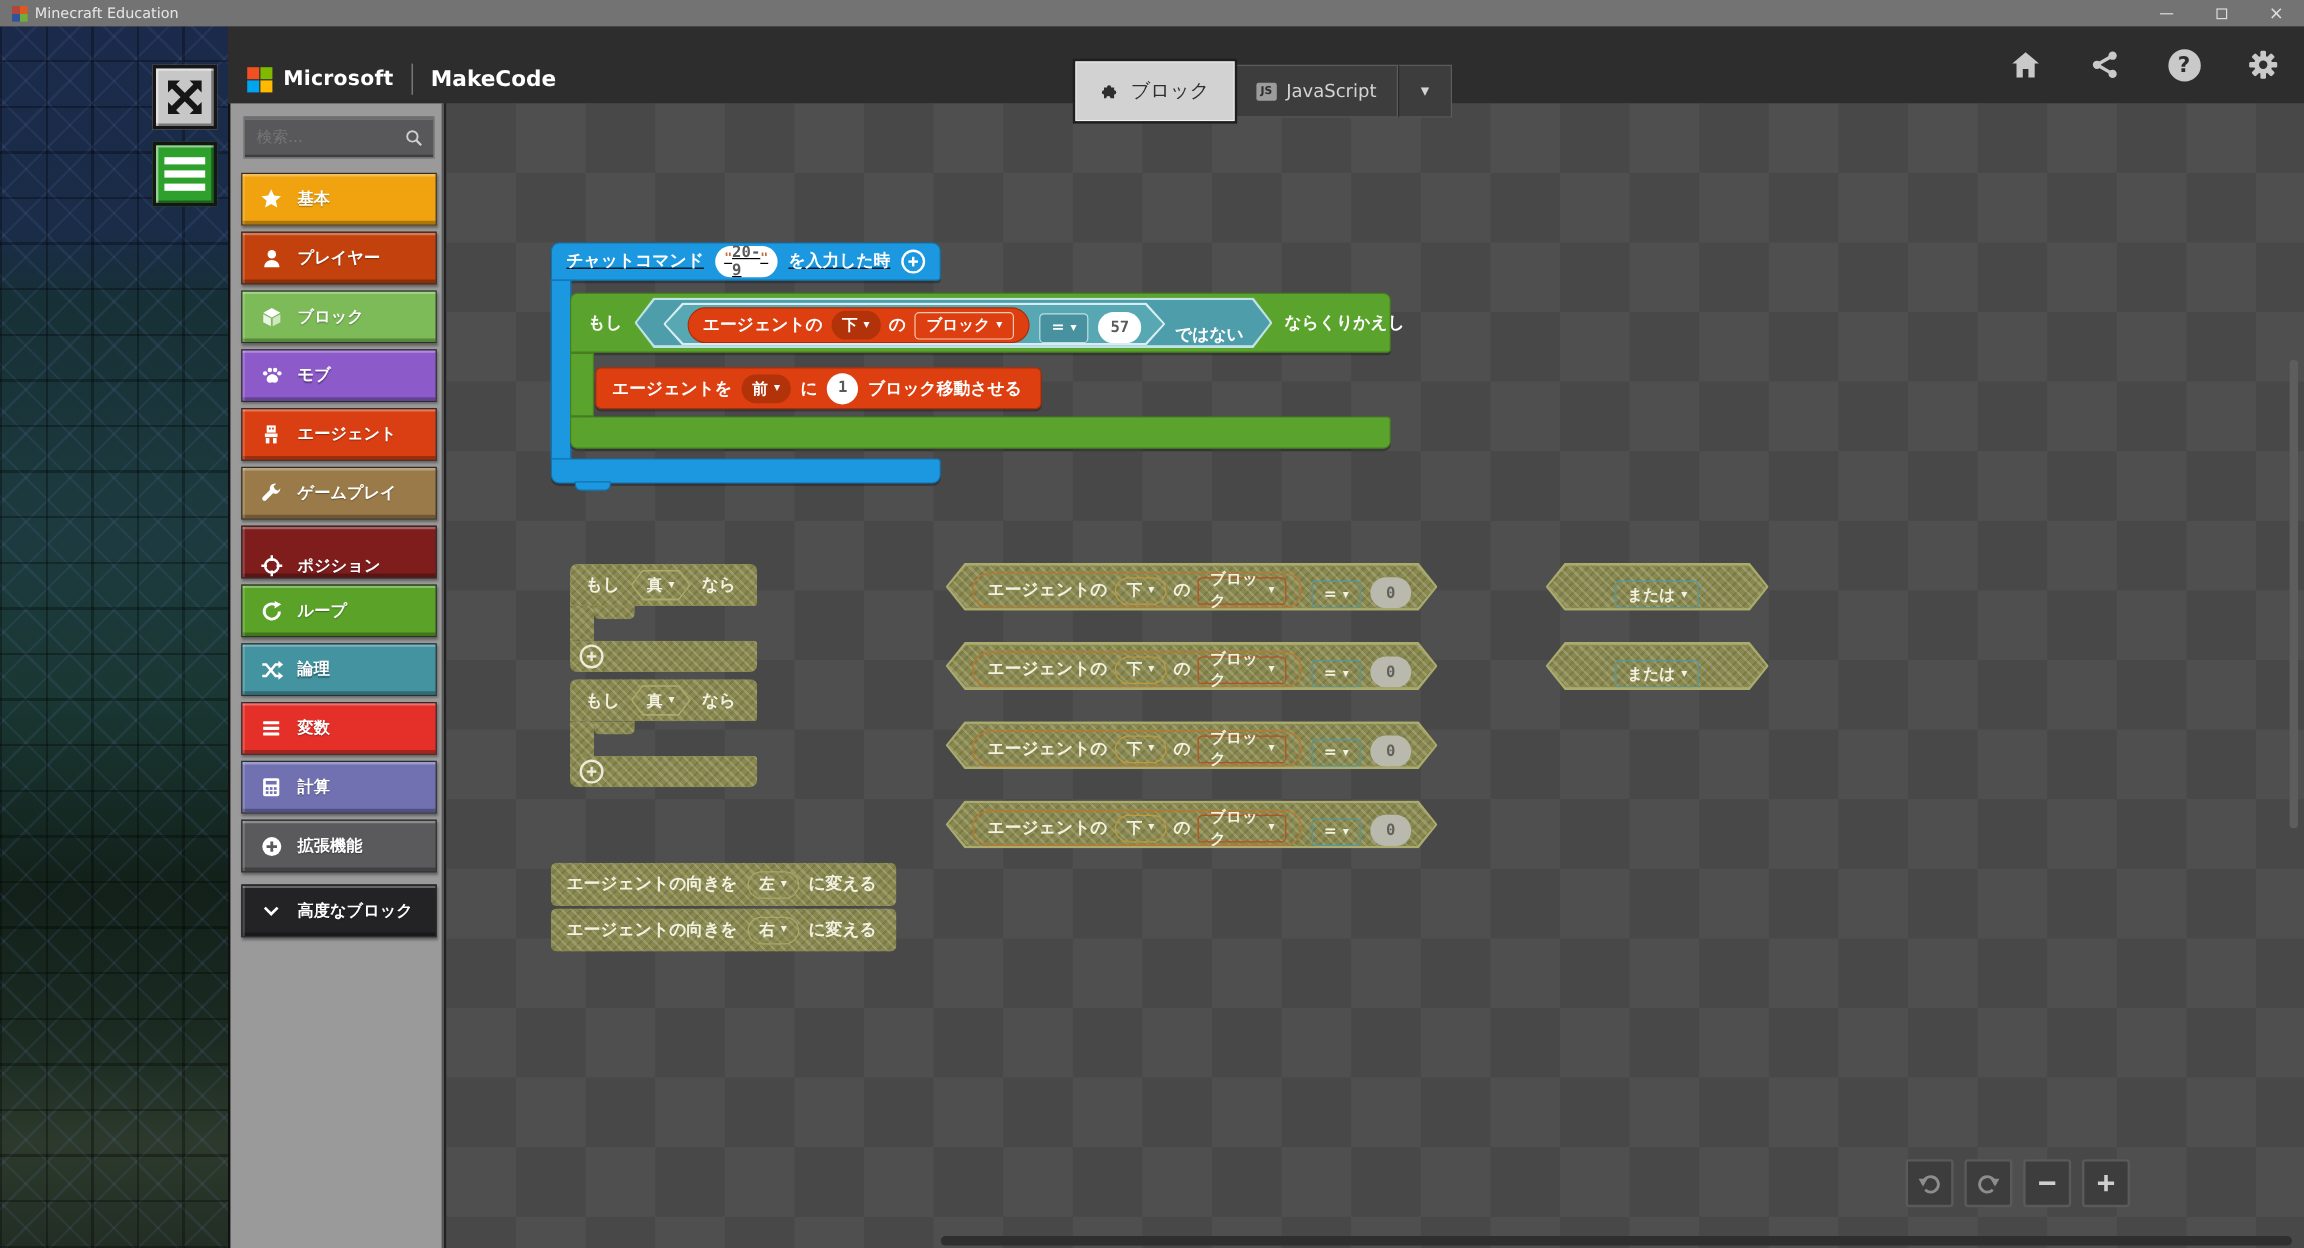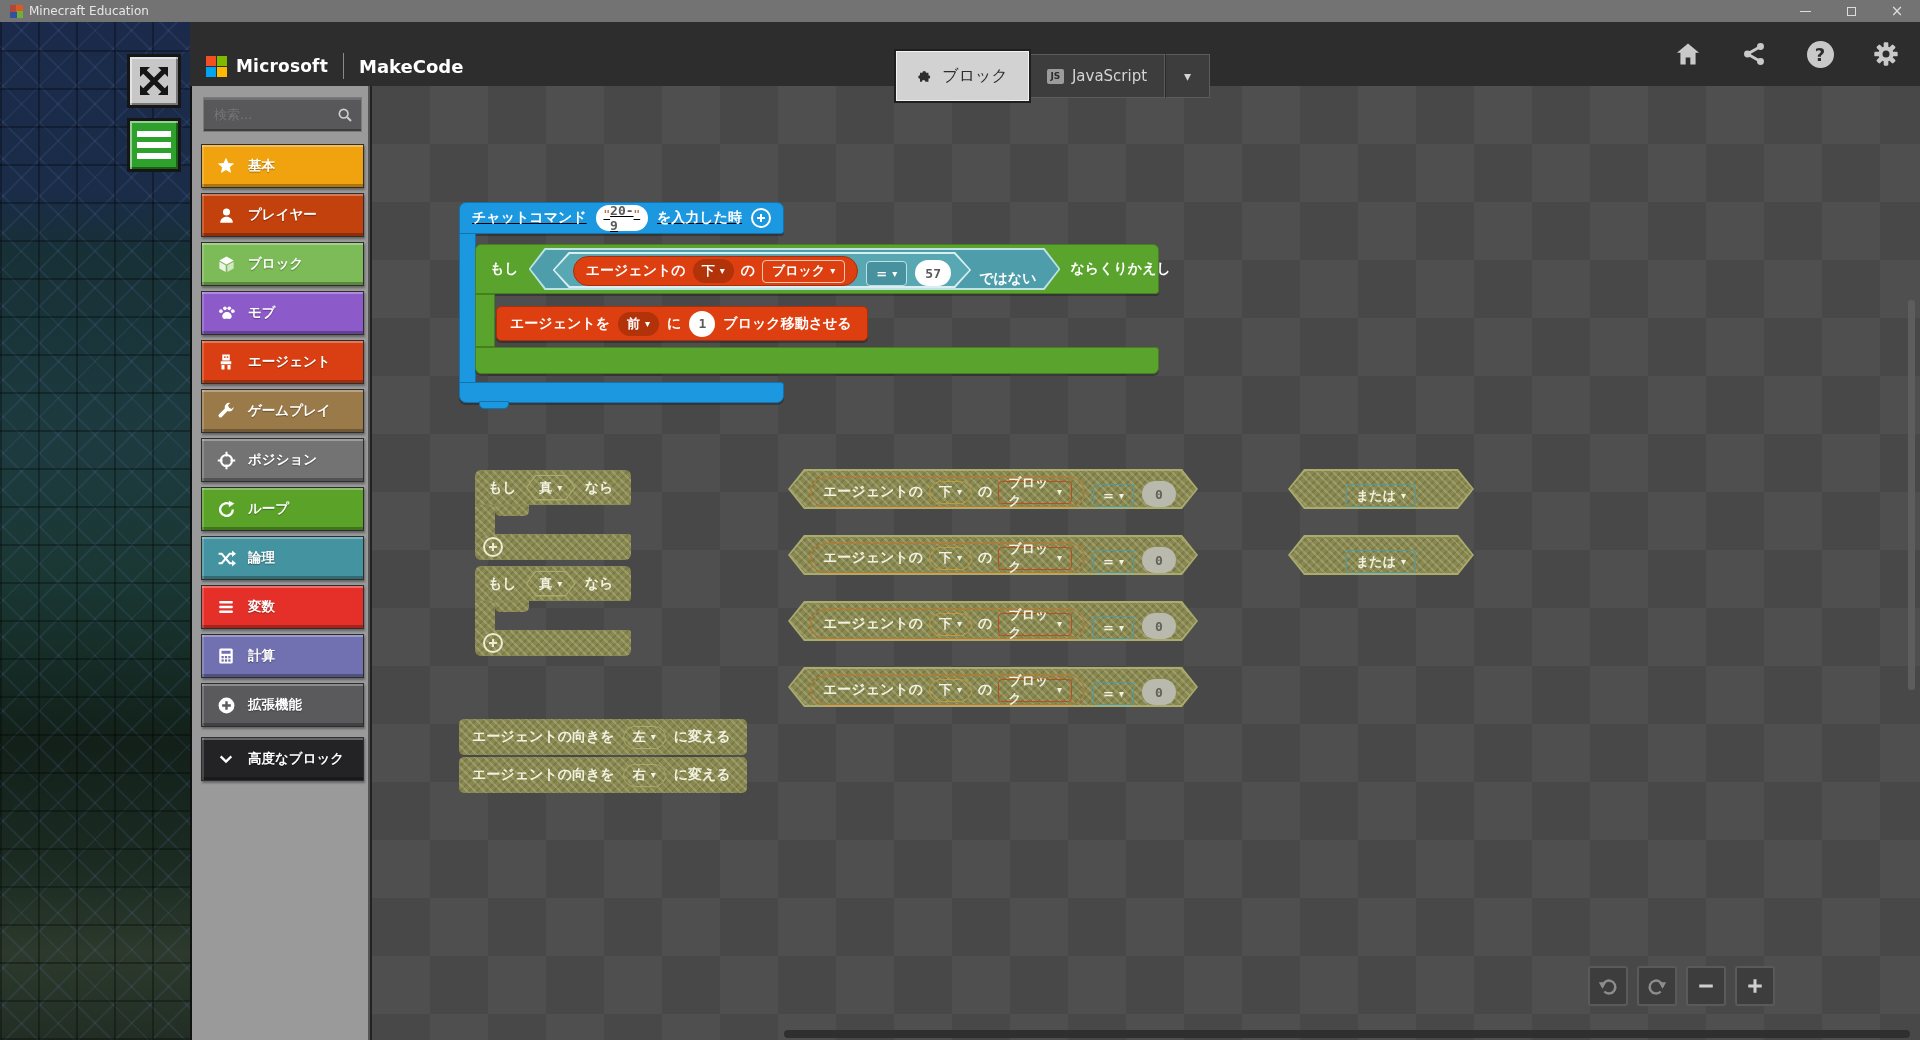--- a/index.html
+++ b/index.html
@@ -314,21 +314,21 @@
       <span>エージェント</span>
     </div>
     <div class="cat-btn" style="top: 303px; background-color: rgb(155, 122, 73);">
       <span class="cat-icon">
           <svg width="19" height="19" viewBox="0 0 24 24">
             <path fill="#fff" d="M21 6.5a5.5 5.5 0 0 1-7.7 5L6 18.8 A2.4 2.4 0 0 1 2.6 15.4L9.9 8.1A5.5 5.5 0 0 1 16.6 1.3L13.8 4.1 15.3 7.3 18.5 8.8 21.3 6z"></path>
           </svg>
         </span>
       <span>ゲームプレイ</span>
     </div>
-    <div class="cat-btn" style="top: 352px; background-color: #737373;">
+    <div class="cat-btn" style="top: 352px; background-color: #7f1d1d; align-items: flex-end;">
       <span class="cat-icon">
           <svg width="19" height="19" viewBox="0 0 24 24">
             <circle cx="12" cy="12" r="7" fill="none" stroke="#fff" stroke-width="2.6"></circle>
             <path d="M12 1v6M12 17v6M1 12h6M17 12h6" stroke="#fff" stroke-width="2.6"></path>
           </svg>
         </span>
       <span>ポジション</span>
     </div>
     <div class="cat-btn" style="top: 401px; background-color: rgb(90, 163, 40);">
       <span class="cat-icon">

